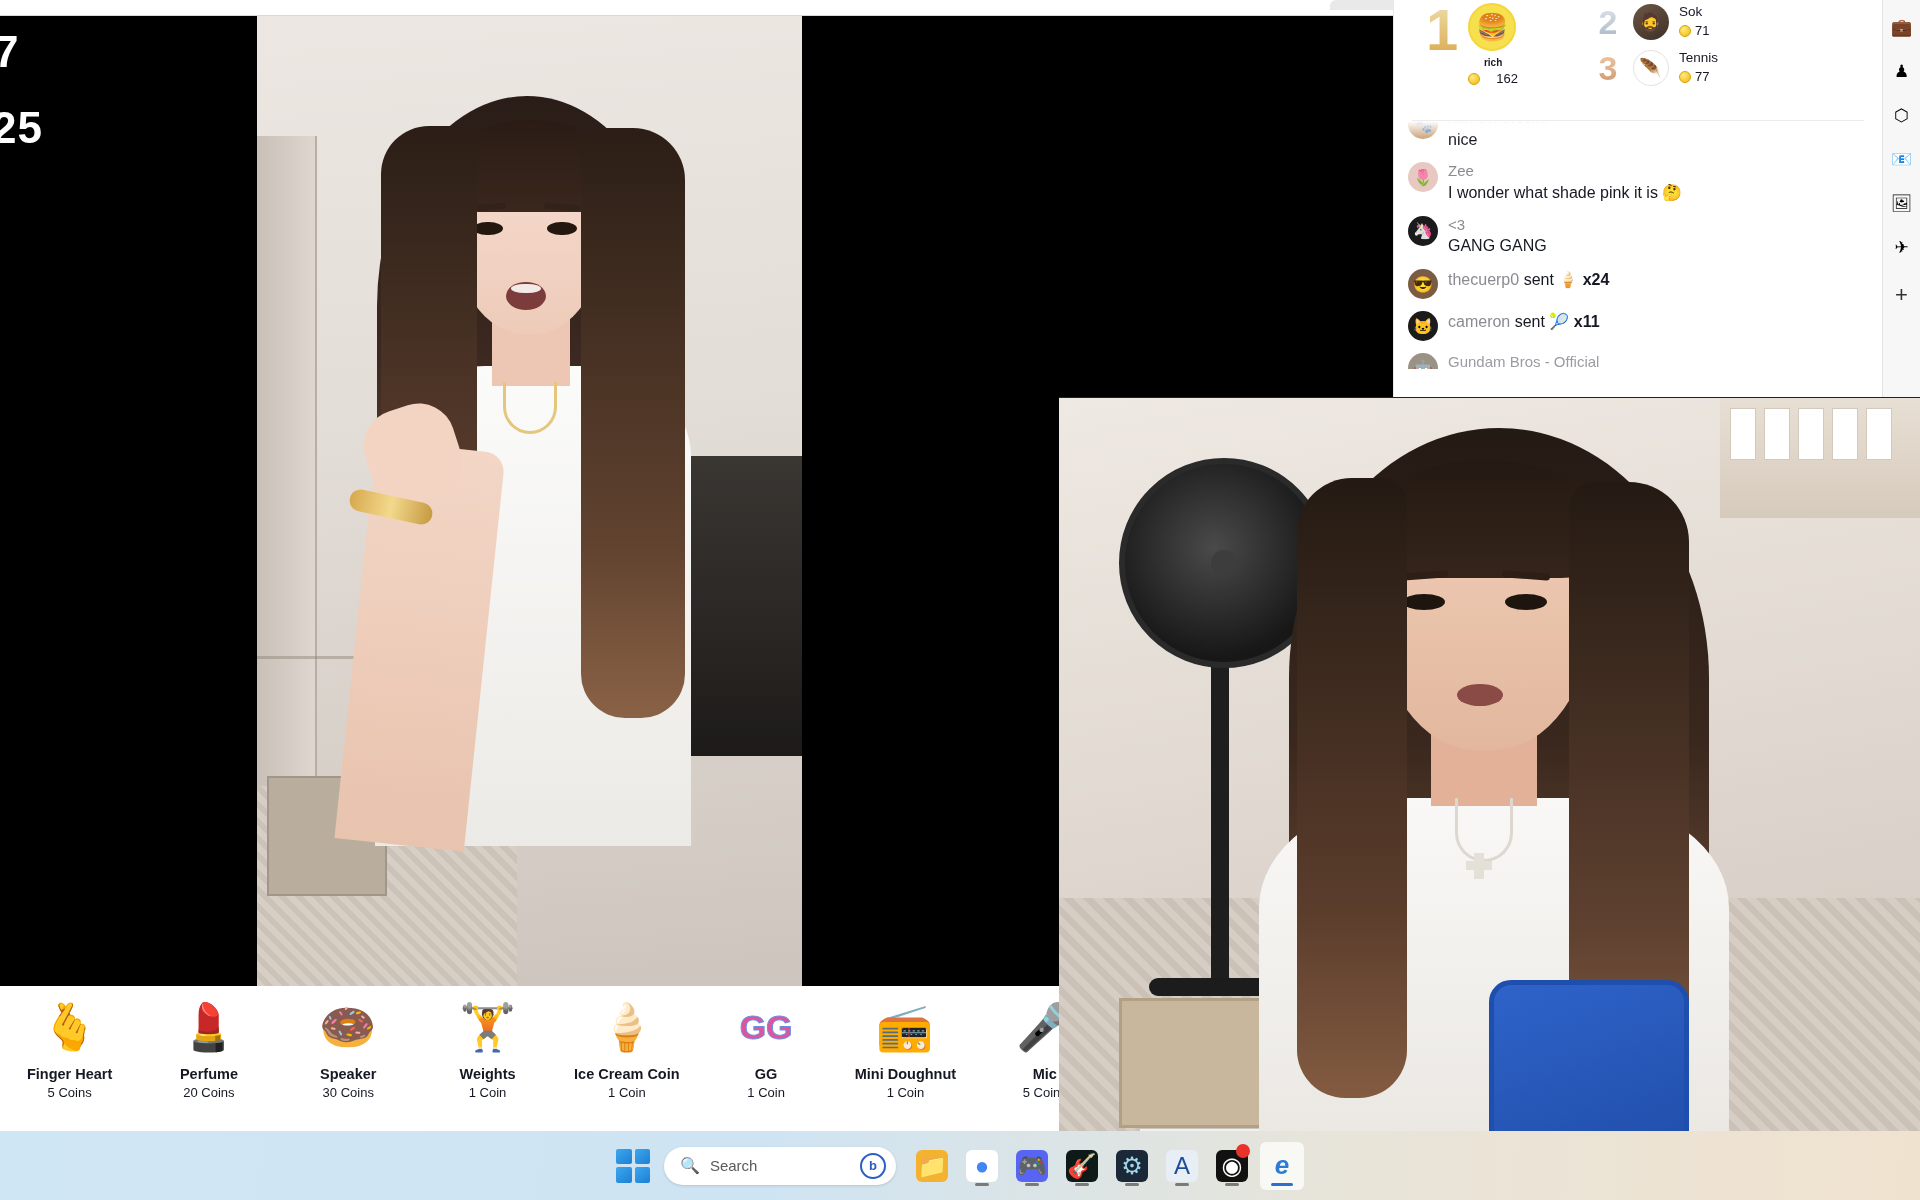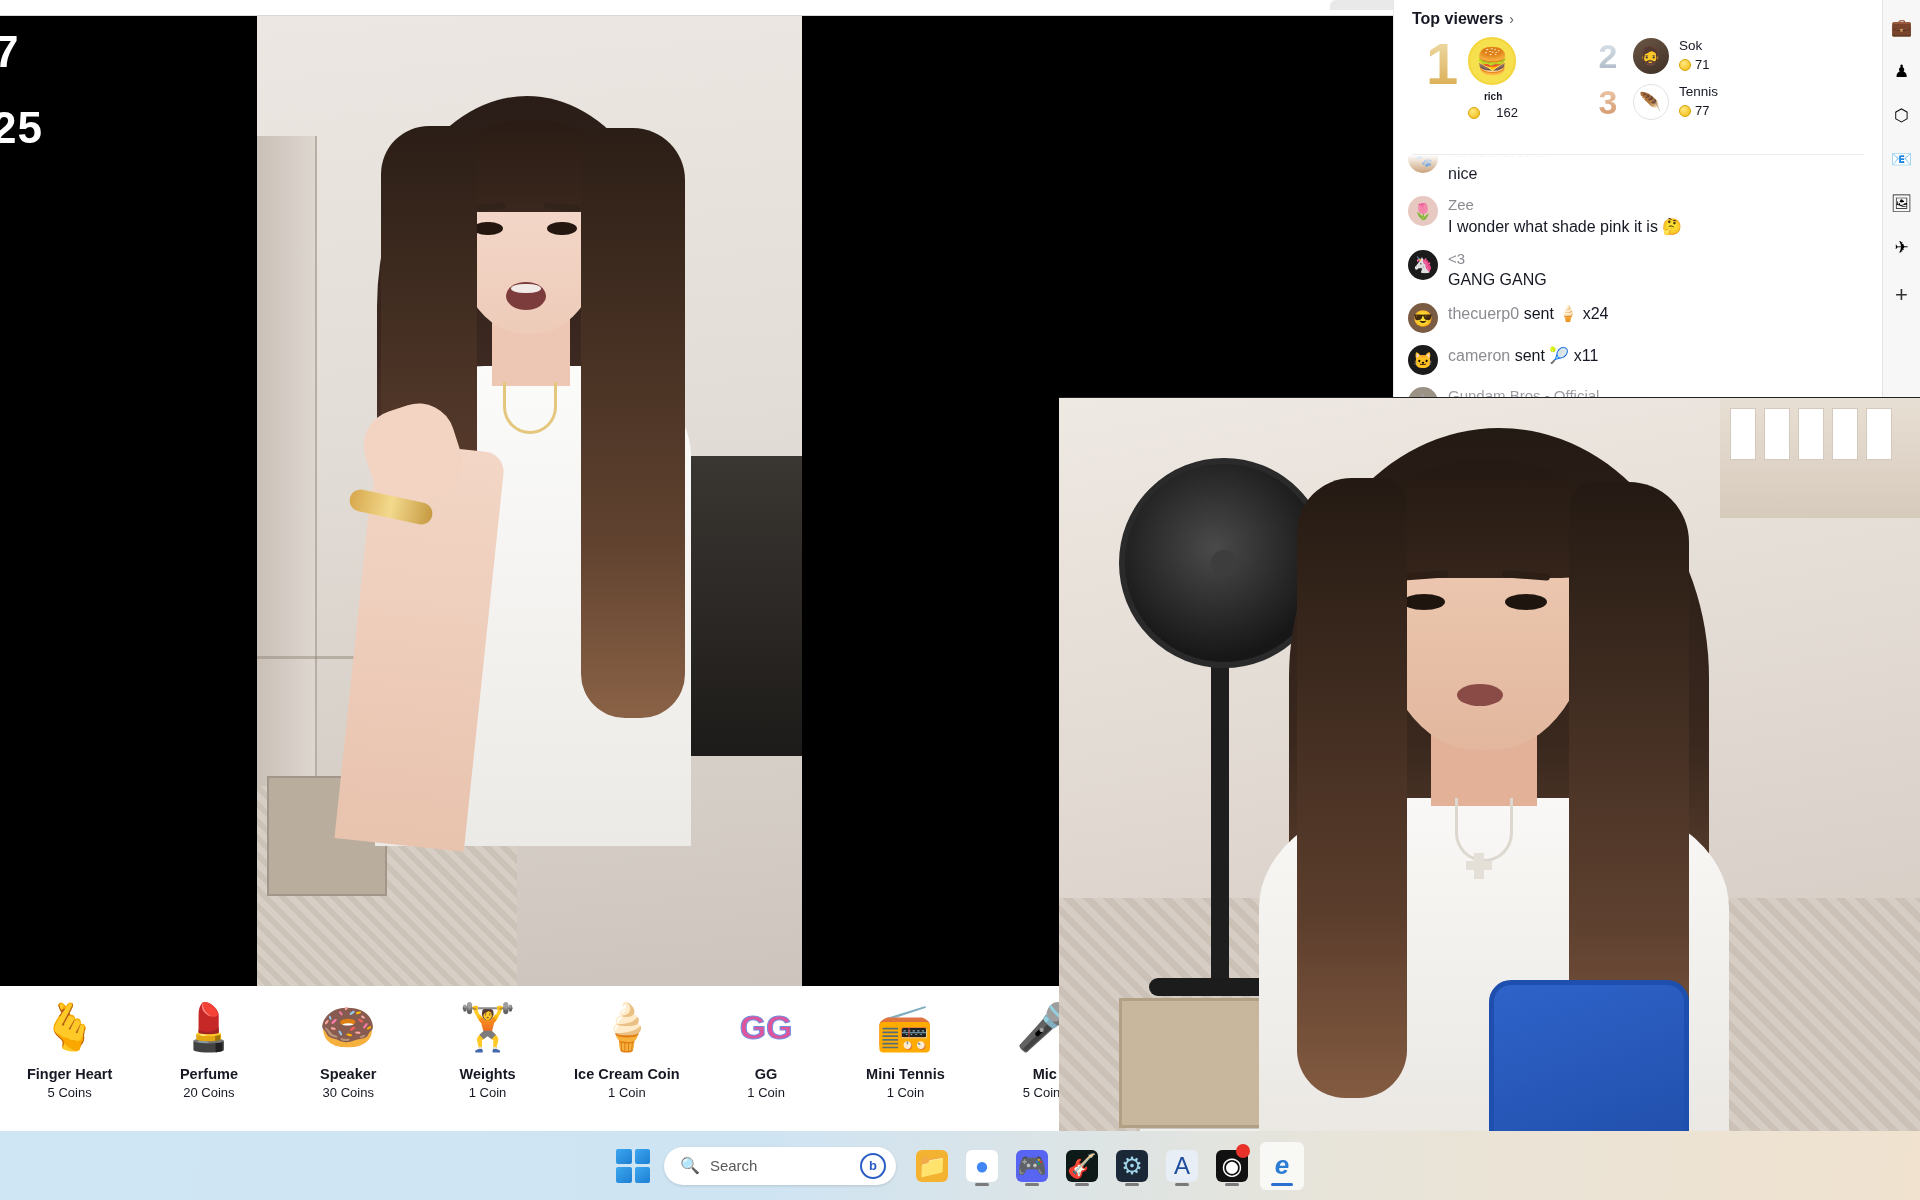--- a/index.html
+++ b/index.html
@@ -124,21 +124,21 @@
   
   .chat { padding:4px 14px 0 14px; overflow:hidden; height:248px; position:relative; }
   .msg { display:flex; gap:10px; margin-bottom:12px; }
   .msg-av { width:30px; height:30px; border-radius:50%; flex:0 0 30px; overflow:hidden;
      display:flex; align-items:center; justify-content:center; font-size:16px; }
   .msg-body { flex:1; }
   .msg-user { font-size:15px; color:#8a8b91; line-height:1.25; }
   .msg-text { font-size:16px; color:#161823; line-height:1.35; margin-top:1px; }
   .msg-inline { font-size:16px; color:#161823; line-height:1.35; }
   .msg-inline .who { color:#8a8b91; }
-  .msg-inline .mult { font-weight:400; }
+  .msg-inline .mult { font-weight:700; }
   .fade-top { position:absolute; left:0; top:0; width:100%; height:18px;
      background:linear-gradient(#fff,rgba(255,255,255,0)); }
 
   
   .edgebar { position:absolute; left:1882px; top:0; width:38px; height:1131px;
      background:#f7f7f7; border-left:1px solid #e3e3e3;
      display:flex; flex-direction:column; align-items:center; padding-top:14px; gap:18px; }
   .ebi { width:26px; height:26px; display:flex; align-items:center; justify-content:center;
      font-size:17px; cursor:pointer; border-radius:5px; }
   .ebi.plus { font-size:22px; color:#333; font-weight:300; margin-top:4px; }
@@ -292,21 +292,21 @@
         <div class="gift-name">Ice Cream Coin</div>
         <div class="gift-cost">1 Coin</div>
       </div>
       <div class="gift">
         <div class="gift-emoji" style="font-size:34px;font-weight:800;color:#e0549c;-webkit-text-stroke:1px #6a8fe0;">GG</div>
         <div class="gift-name">GG</div>
         <div class="gift-cost">1 Coin</div>
       </div>
       <div class="gift">
         <div class="gift-emoji">📻</div>
-        <div class="gift-name">Mini Tennis</div>
+        <div class="gift-name">Mini Doughnut</div>
         <div class="gift-cost">1 Coin</div>
       </div>
       <div class="gift">
         <div class="gift-emoji">🎤</div>
         <div class="gift-name">Mic</div>
         <div class="gift-cost">5 Coins</div>
       </div>
       <div class="gift">
         <div class="gift-emoji">🎾</div>
         <div class="gift-name">Tennis</div>
@@ -314,24 +314,20 @@
       </div>
       <div class="gift">
         <div class="gift-emoji">🚚</div>
         <div class="gift-name">Hi July</div>
         <div class="gift-cost">1 Coin</div>
       </div>
     </div>
 
   <div class="panel">
 
-    <div class="tv-head">
-      <span class="tv-title">Top viewers</span>
-      <span class="tv-chev">›</span>
-    </div>
 
     <div class="tv-board">
       <div class="tv-first">
         <div class="tv-rank1">1</div>
         <div class="tv-col1">
           <div class="tv-av1">🍔</div>
           <div class="tv-name1">rich</div>
           <div class="tv-coins">
             <span class="coin"></span>
             <span>162</span>

